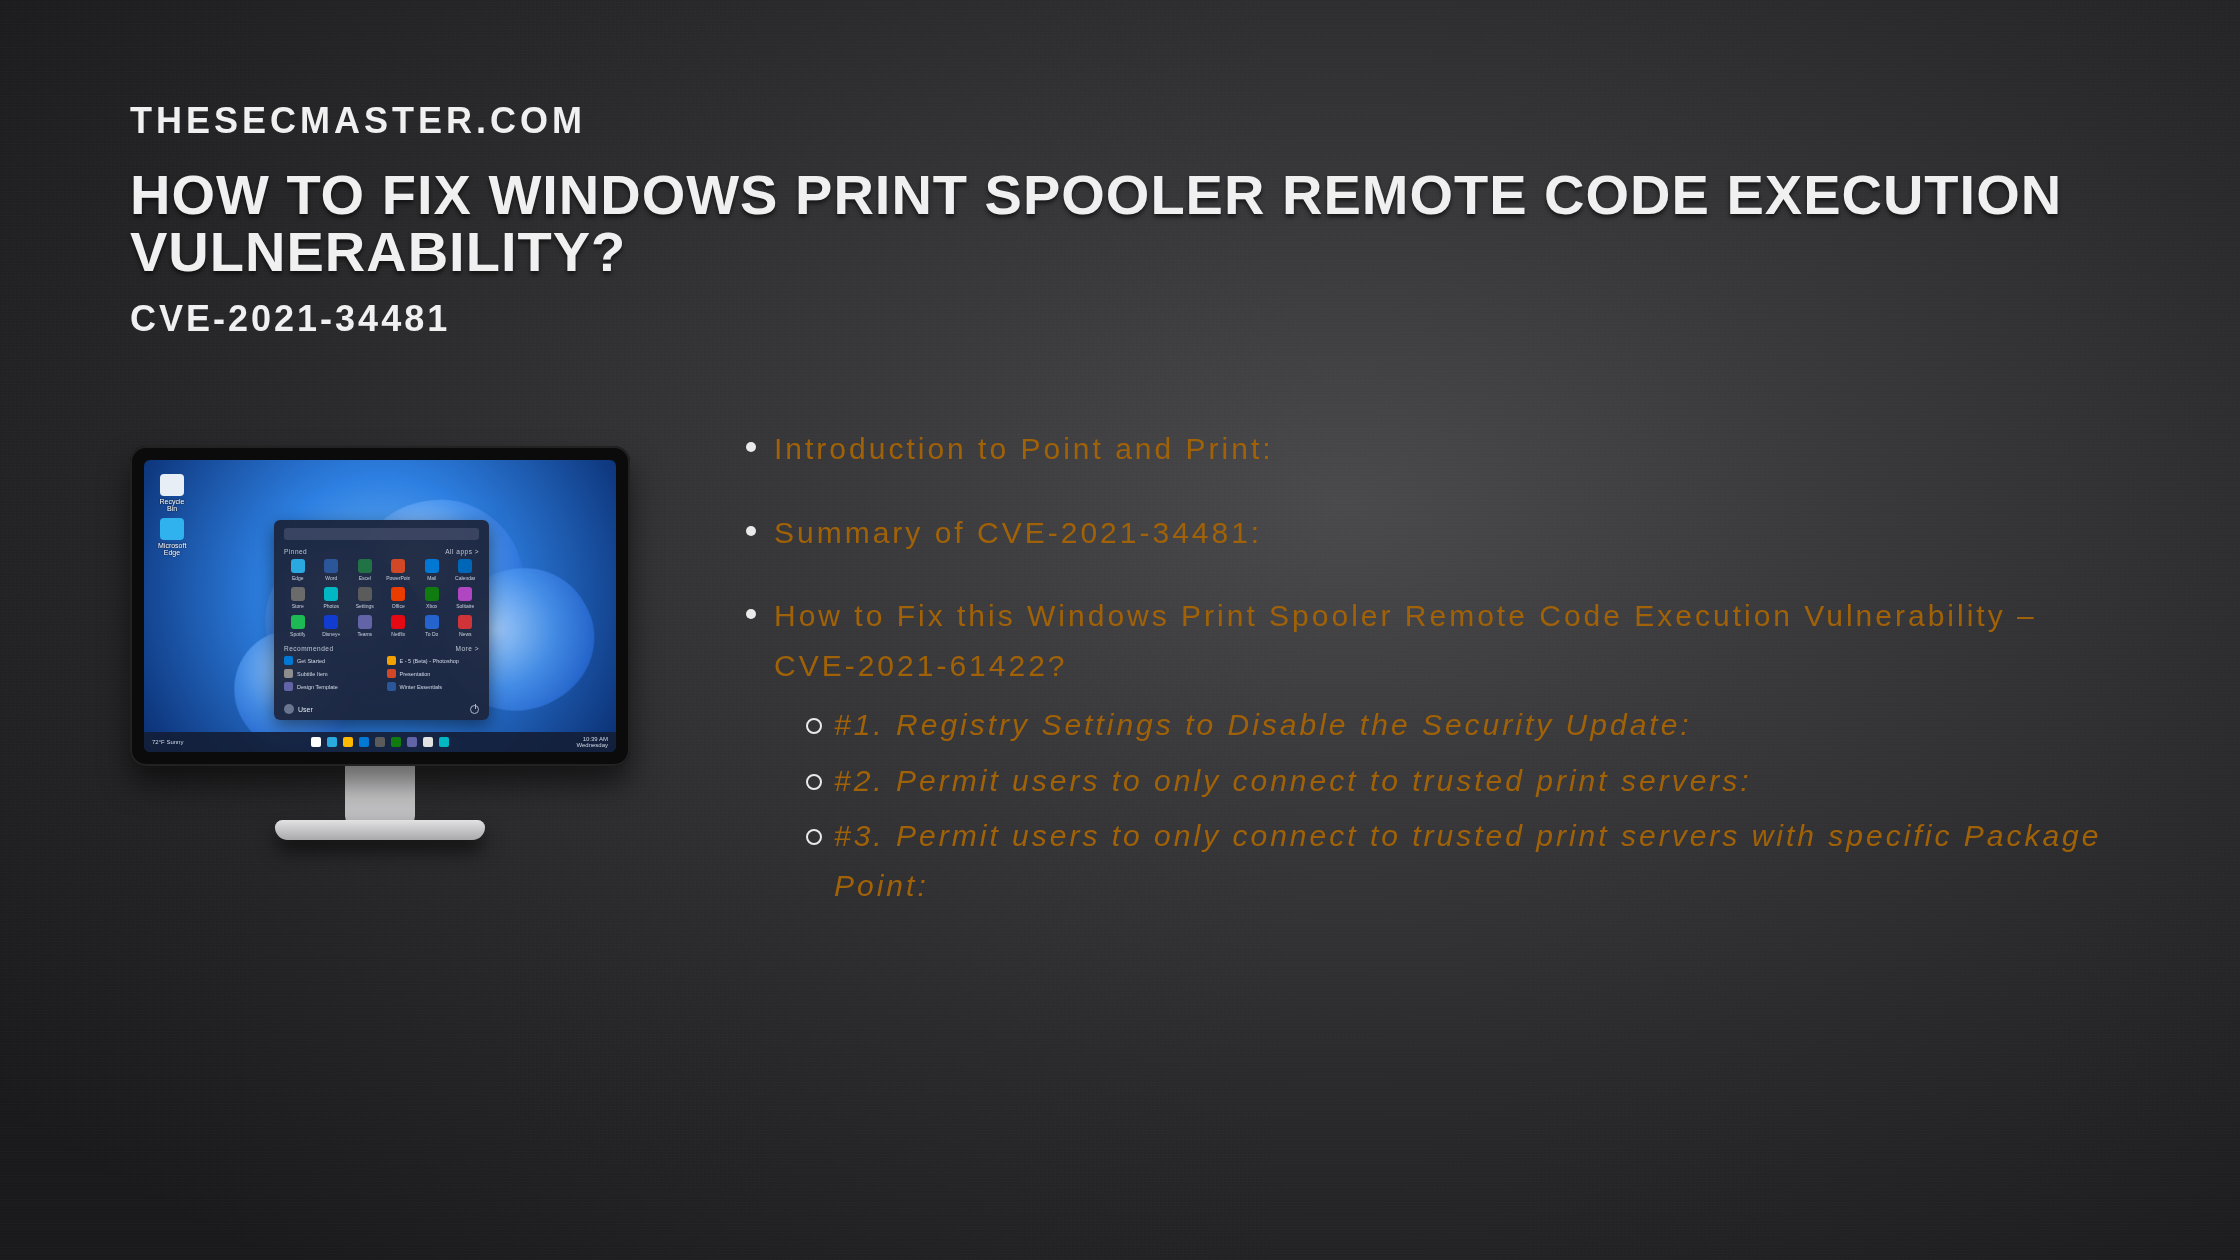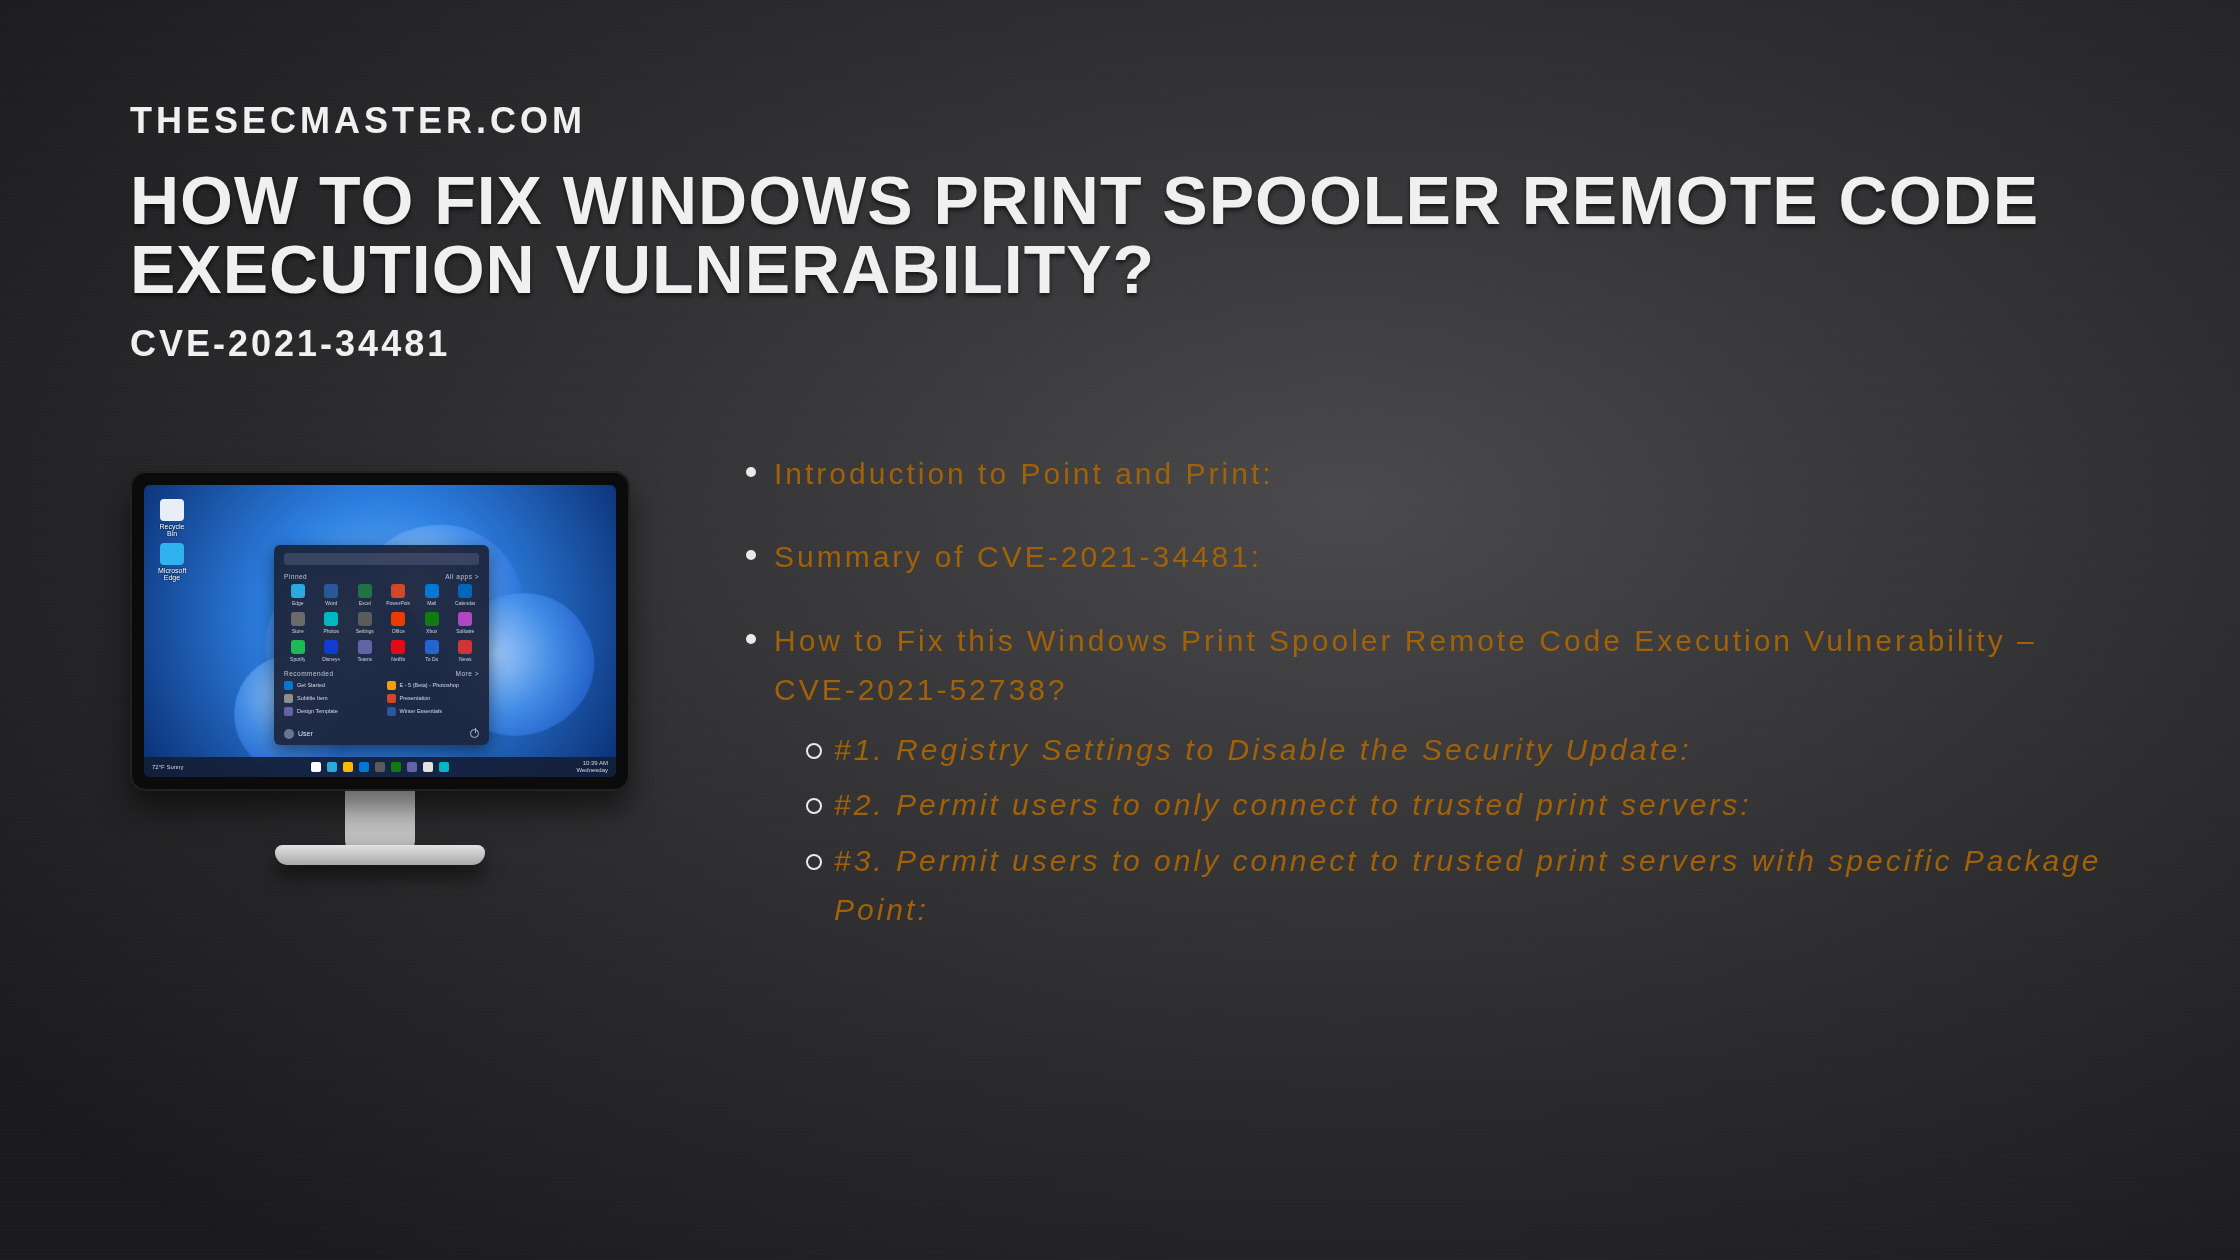--- a/index.html
+++ b/index.html
@@ -24,21 +24,21 @@
   .page { position: absolute; inset: 0; padding: 100px 130px 0 130px; }
 
   .site {
     font-size: 36px;
     font-weight: 800;
     letter-spacing: 4px;
     margin-bottom: 24px;
   }
 
   .title {
-    font-size: 68px;
+    font-size: 56px;
     line-height: 1.02;
     font-weight: 900;
     letter-spacing: 1px;
     text-shadow: 0 3px 4px rgba(0,0,0,0.6);
     margin-bottom: 18px;
     max-width: 1960px;
   }
 
   .cve {
     font-size: 36px;
@@ -328,21 +328,21 @@
       </div>
       <div class="stand-neck"></div>
       <div class="stand-base"></div>
     </div>
 
     <nav class="outline">
       <ul>
         <li><span>Introduction to Point and Print:</span></li>
         <li><span>Summary of CVE-2021-34481:</span></li>
         <li>
-          <span>How to Fix this Windows Print Spooler Remote Code Execution Vulnerability – CVE-2021-52738?</span>
+          <span>How to Fix this Windows Print Spooler Remote Code Execution Vulnerability – CVE-2021-61422?</span>
           <ul>
             <li><span>#1. Registry Settings to Disable the Security Update:</span></li>
             <li><span>#2. Permit users to only connect to trusted print servers:</span></li>
             <li><span>#3. Permit users to only connect to trusted print servers with specific Package Point:</span></li>
           </ul>
         </li>
       </ul>
     </nav>
 
   </div>

